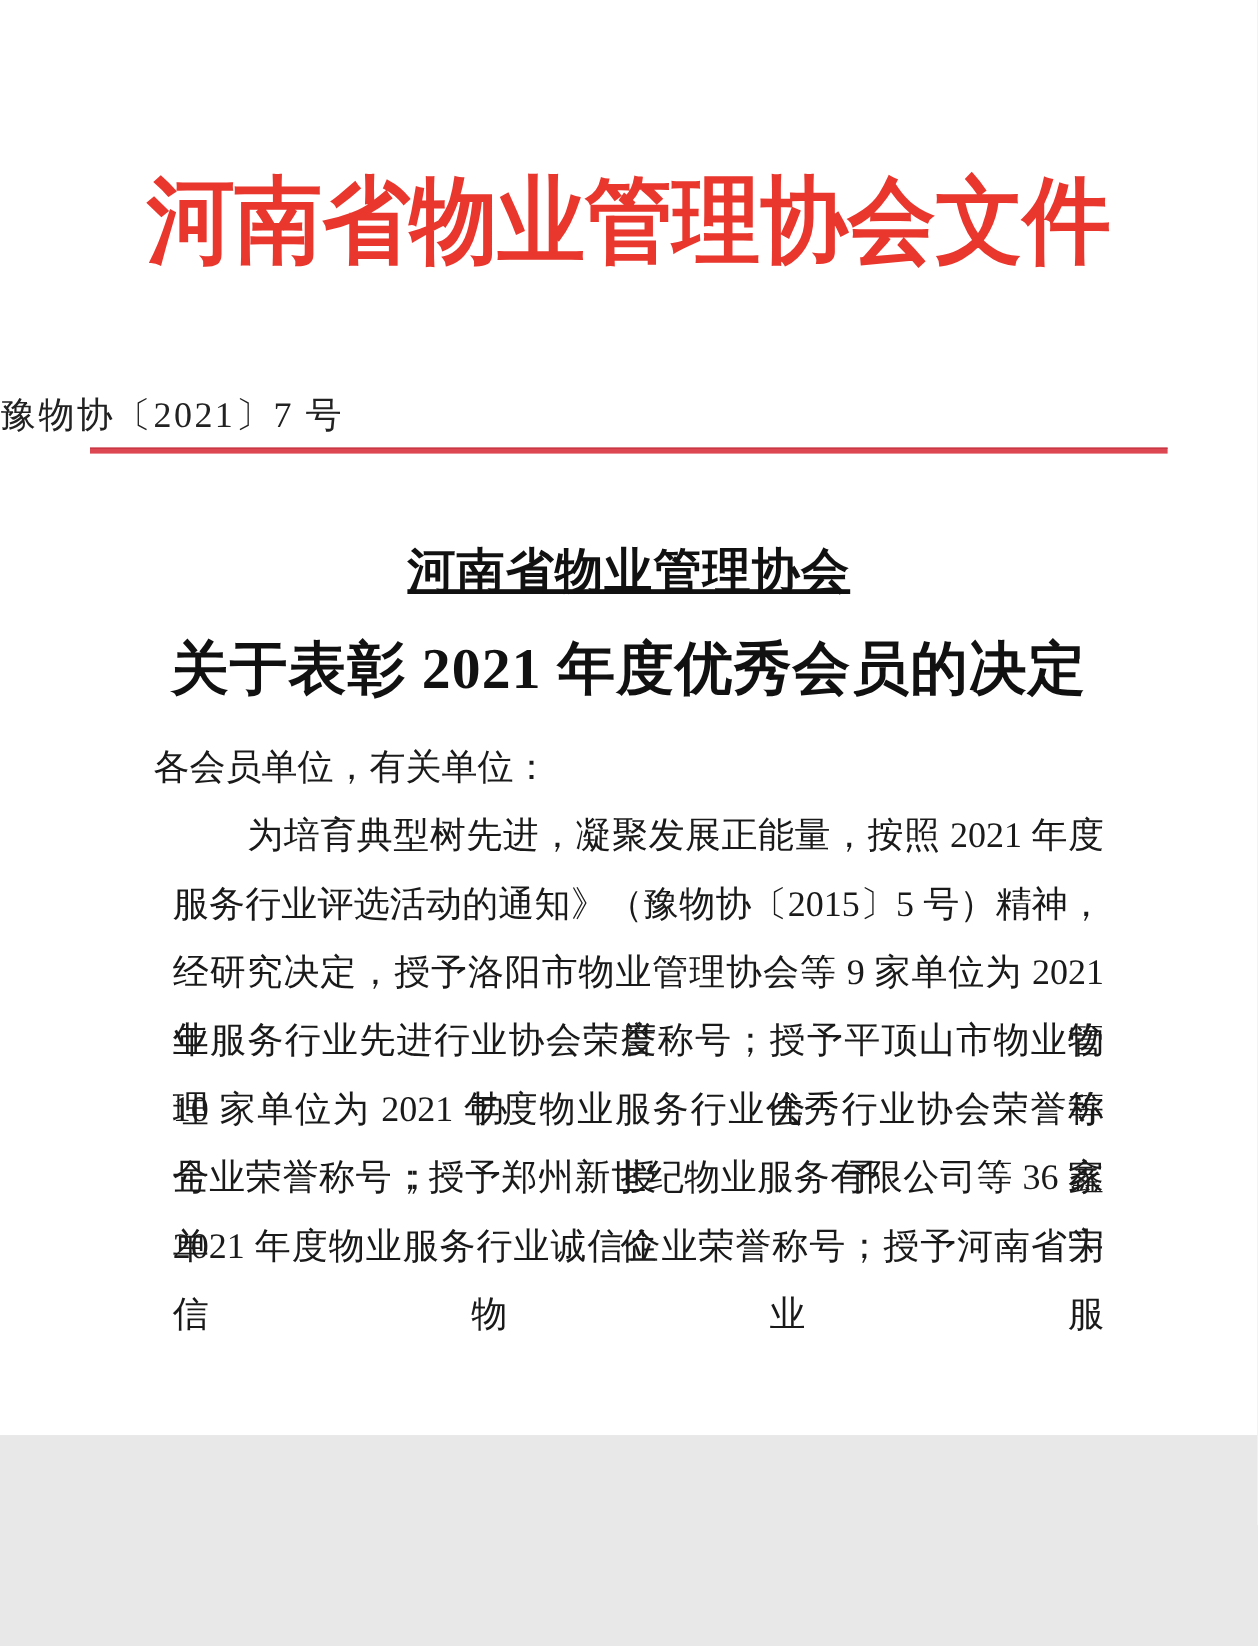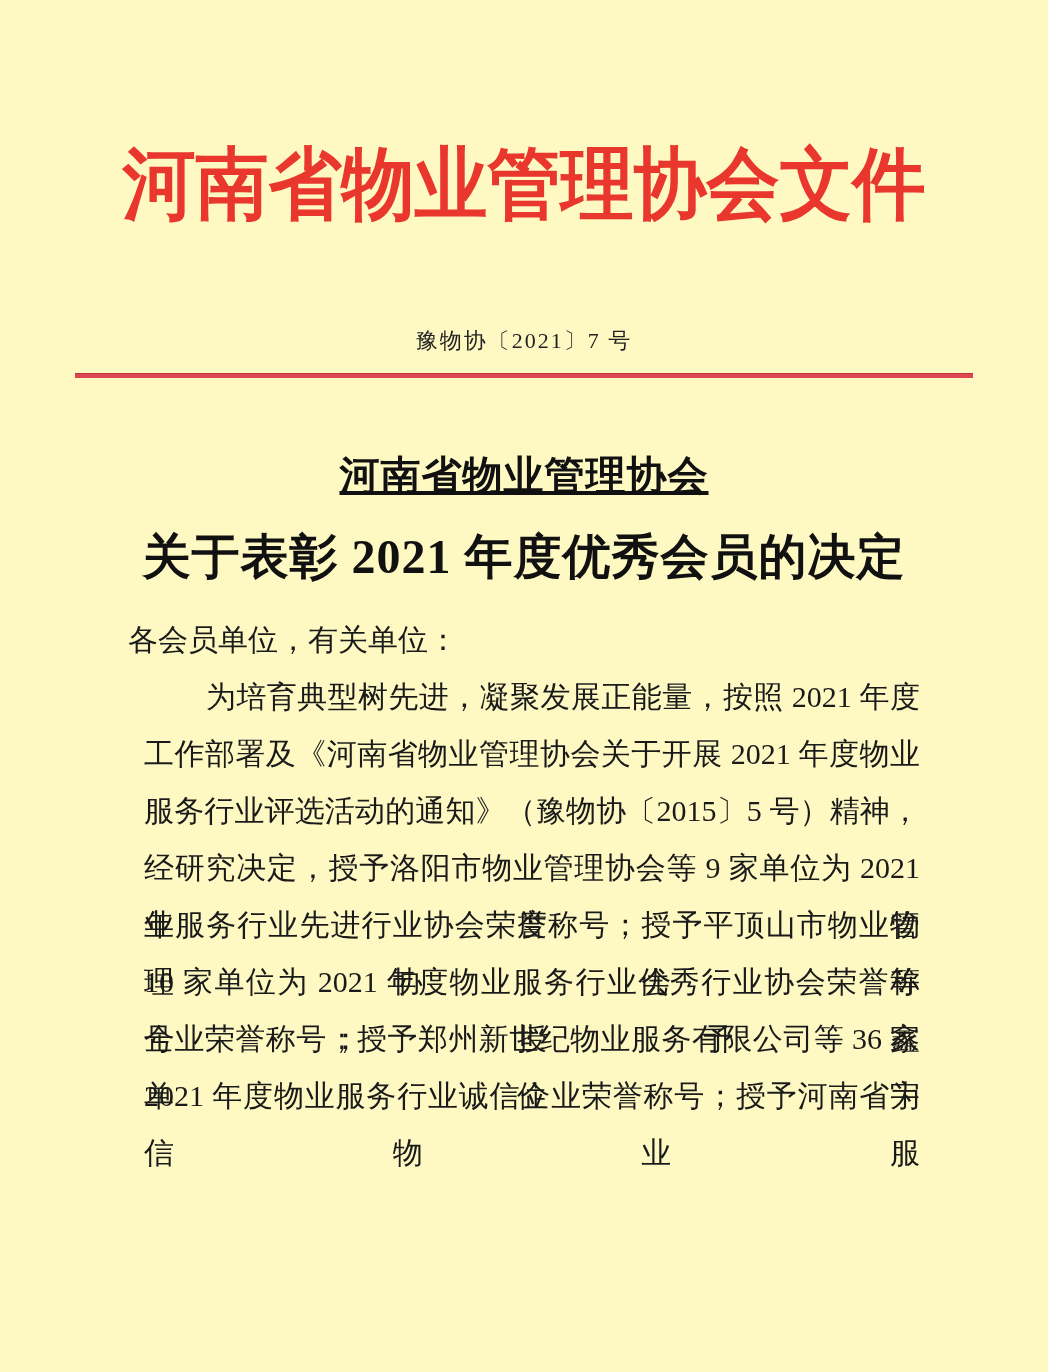--- a/index.html
+++ b/index.html
@@ -1,22 +1,22 @@
 <!DOCTYPE html>
 <html><head>
 <meta charset="utf-8">
 <style>
   * { margin: 0; padding: 0; box-sizing: border-box; }
   html, body { background: #e8e8e8; }
   .page {
     position: relative;
     width: 1048px;
-    height: 1372px;
+    height: 1196px;
     margin: 0 auto;
-    background: #fef9c3;
+    background: #ffffff;
     overflow: hidden;
     font-family: "Liberation Serif", "DejaVu Serif", serif;
     color: #1c1c1c;
   }
   .letterhead {
     position: absolute;
     top: 132px;
     left: 0;
     width: 100%;
     text-align: center;
@@ -26,22 +26,22 @@
     color: #e9372e;
     transform: scaleY(1.08);
     transform-origin: top center;
     white-space: nowrap;
   }
   .doc-number {
     position: absolute;
     top: 326px;
     left: 0;
     width: 100%;
-    text-align: center;
-    font-size: 22px;
+    text-align: left;
+    font-size: 30px;
     letter-spacing: 2px;
     color: #222;
   }
   .red-rule {
     position: absolute;
     top: 373px;
     left: 75px;
     width: 898px;
     height: 5px;
     background: #dd4752;
@@ -101,21 +101,20 @@
   <div class="red-rule" style="background: rgb(221, 71, 82);"></div>
 
   <div class="title-block">
     <div class="title-line1">河南省物业管理协会</div>
     <div class="title-line2">关于表彰 2021 年度优秀会员的决定</div>
   </div>
 
   <div class="body-block">
     <div class="body-line">各会员单位，有关单位：</div>
     <div class="body-line justify indent">为培育典型树先进，凝聚发展正能量，按照 2021 年度</div>
-    <div class="body-line justify">工作部署及《河南省物业管理协会关于开展 2021 年度物业</div>
     <div class="body-line justify">服务行业评选活动的通知》（豫物协〔2015〕5 号）精神，</div>
     <div class="body-line justify">经研究决定，授予洛阳市物业管理协会等 9 家单位为 2021 年度物</div>
     <div class="body-line justify">业服务行业先进行业协会荣誉称号；授予平顶山市物业管理协会等</div>
     <div class="body-line justify">10 家单位为 2021 年度物业服务行业优秀行业协会荣誉称号；授予鑫</div>
     <div class="body-line justify">企业荣誉称号；授予郑州新世纪物业服务有限公司等 36 家单位为</div>
     <div class="body-line justify">2021 年度物业服务行业诚信企业荣誉称号；授予河南省宇信物业服</div>
   </div>
 
 </div>
 

